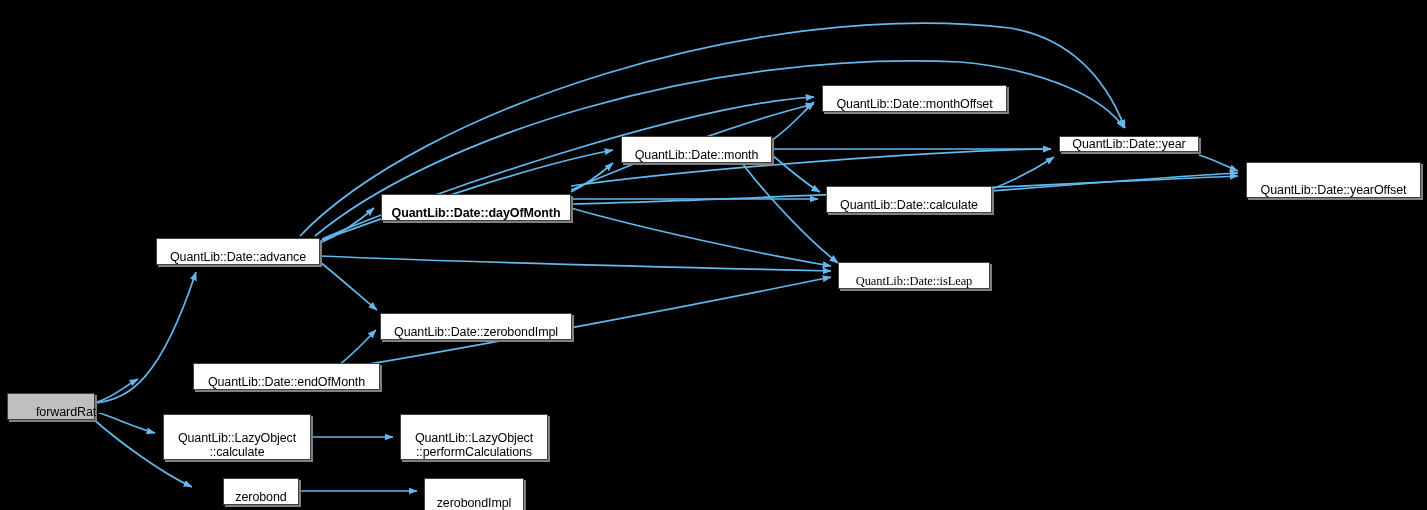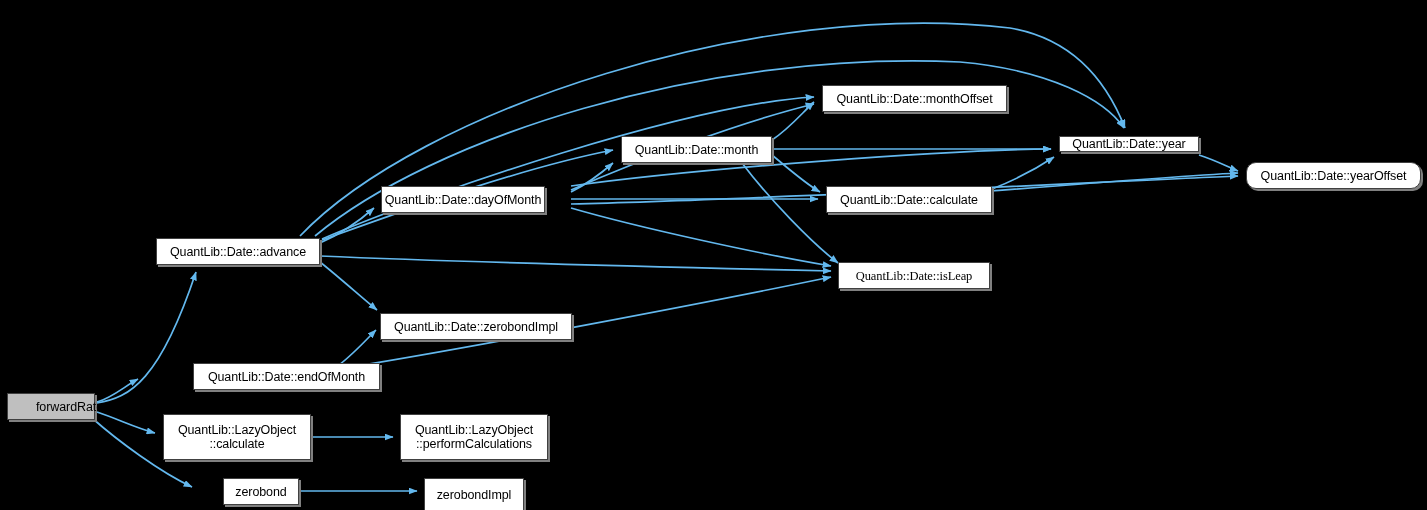--- a/index.html
+++ b/index.html
@@ -24,21 +24,21 @@
     height: 510px;
     pointer-events: none;
   }
   .gnode {
     position: absolute;
     box-sizing: border-box;
     background: #ffffff;
     border: 1px solid #404040;
     box-shadow: 2px 2px 0 0 #808080;
     display: flex;
-    align-items: center;
+    align-items: flex-end;
     justify-content: center;
     text-align: center;
     color: #000000;
     font-size: 12.5px;
     line-height: 14px;
     letter-spacing: -0.1px;
     white-space: pre-line;
     z-index: 5;
   }
   .gnode.current {
@@ -91,25 +91,25 @@
         <path d="M 275,491 C 320,491 380,491 417,491" fill="none" stroke="#63b8ee" stroke-width="1.7" marker-end="url(#arrowhead)"></path>
       </g>
   </svg>
   <div id="nodes-group">
       <div class="gnode current" style="left: 7px; top: 393px; width: 88px; height: 27px; padding-left: 37px;"><span class="lbl">forwardRate</span></div>
       <div class="gnode" style="left: 156px; top: 238px; width: 164px; height: 27px;"><span class="lbl">QuantLib::Date::advance</span></div>
       <div class="gnode" style="left: 145px; top: 363px; width: 187px; height: 27px; margin-left: 48px;"><span class="lbl">QuantLib::Date::endOfMonth</span></div>
       <div class="gnode" style="left: 163px; top: 414px; width: 148px; height: 46px;"><span class="lbl">QuantLib::LazyObject
 ::calculate</span></div>
       <div class="gnode" style="left: 199px; top: 478px; width: 76px; height: 27px; margin-left: 24px;"><span class="lbl">zerobond</span></div>
-      <div class="gnode" style="left: 381px; top: 186px; width: 164px; height: 27px;"><span class="lbl">QuantLib::Date::dayOfMonth</span></div>
+      <div class="gnode" style="left: 381px; top: 194px; width: 190px; height: 27px; font-weight: bold;"><span class="lbl">QuantLib::Date::dayOfMonth</span></div>
       <div class="gnode" style="left: 380px; top: 313px; width: 192px; height: 27px;"><span class="lbl">QuantLib::Date::zerobondImpl</span></div>
       <div class="gnode" style="left: 400px; top: 414px; width: 148px; height: 46px;"><span class="lbl">QuantLib::LazyObject
 ::performCalculations</span></div>
       <div class="gnode" style="left: 424px; top: 478px; width: 100px; height: 33px;"><span class="lbl">zerobondImpl</span></div>
       <div class="gnode" style="left: 621px; top: 136px; width: 151px; height: 27px;"><span class="lbl">QuantLib::Date::month</span></div>
       <div class="gnode" style="left: 822px; top: 85px; width: 185px; height: 27px;"><span class="lbl">QuantLib::Date::monthOffset</span></div>
       <div class="gnode" style="left: 826px; top: 186px; width: 166px; height: 27px;"><span class="lbl">QuantLib::Date::calculate</span></div>
       <div class="gnode" style="left: 838px; top: 262px; width: 152px; height: 27px; font-family: Liberation Serif, serif;"><span class="lbl">QuantLib::Date::isLeap</span></div>
       <div class="gnode" style="left: 1059px; top: 136px; width: 140px; height: 16px;"><span class="lbl">QuantLib::Date::year</span></div>
-      <div class="gnode" style="left: 1246px; top: 162px; width: 175px; height: 27px; border-radius: 10px;"><span class="lbl">QuantLib::Date::yearOffset</span></div>
+      <div class="gnode" style="left: 1246px; top: 162px; width: 175px; height: 36px;"><span class="lbl">QuantLib::Date::yearOffset</span></div>
     </div>
 </div>
 
 </body></html>

